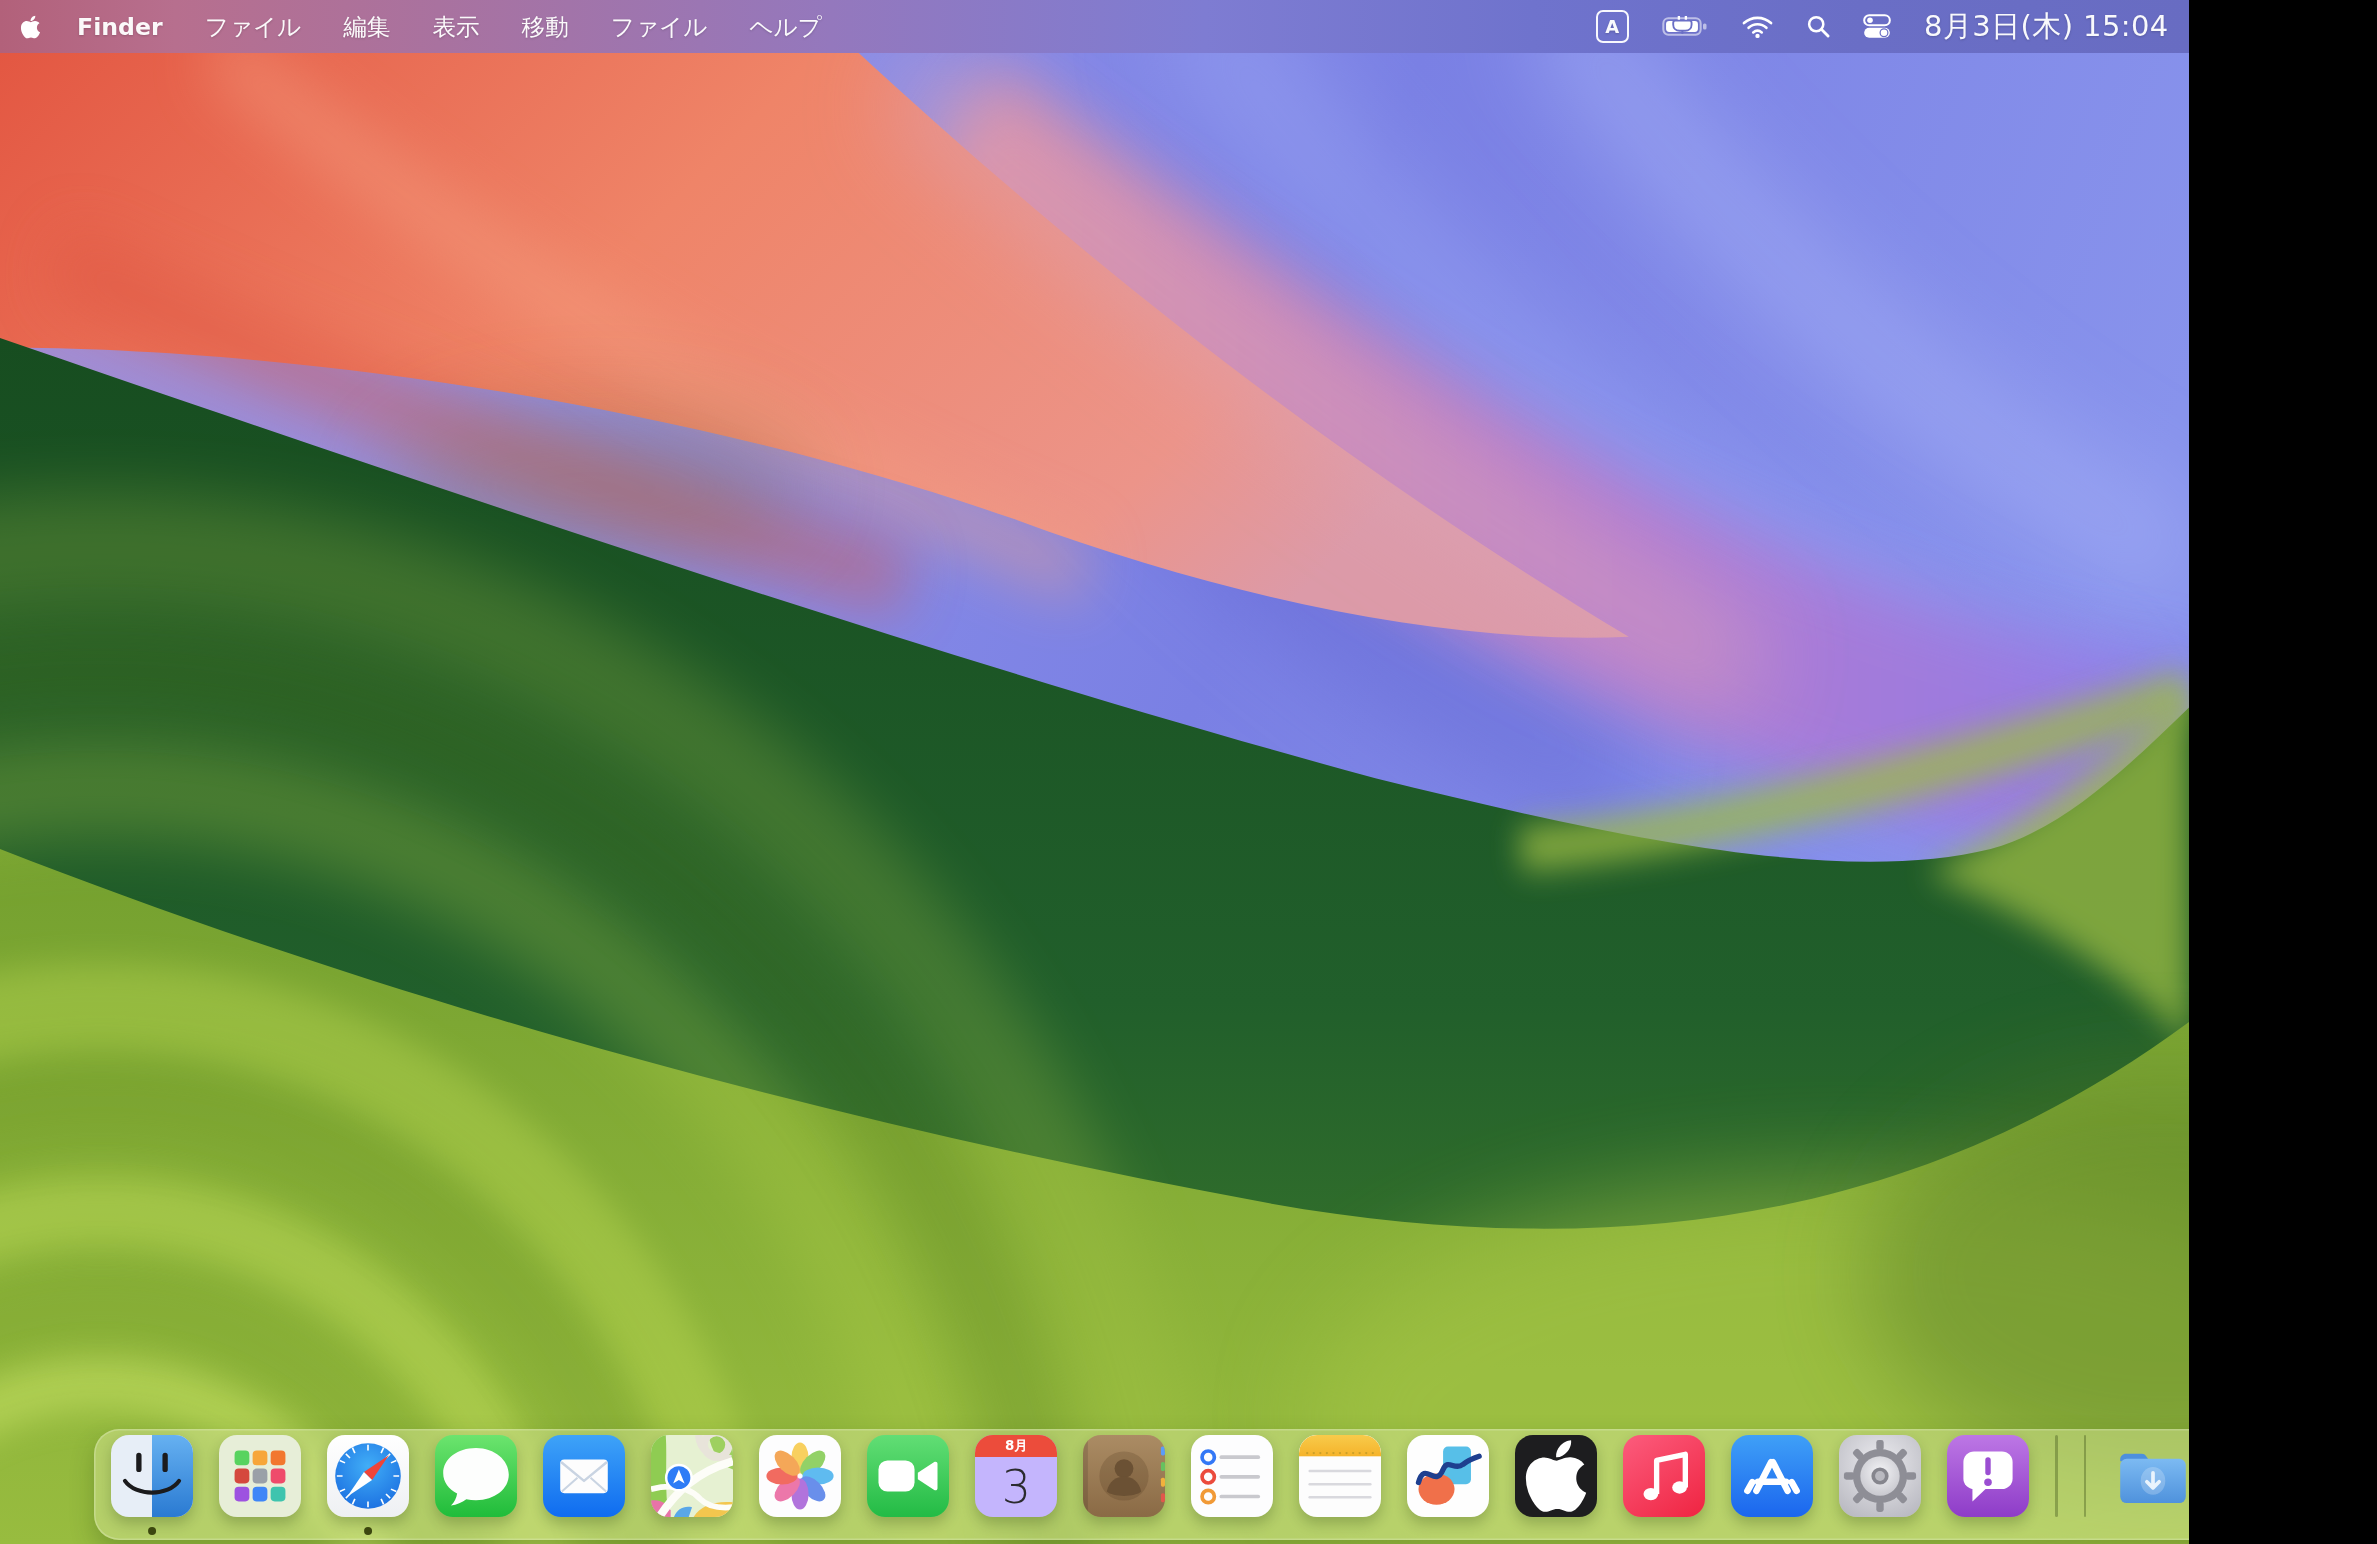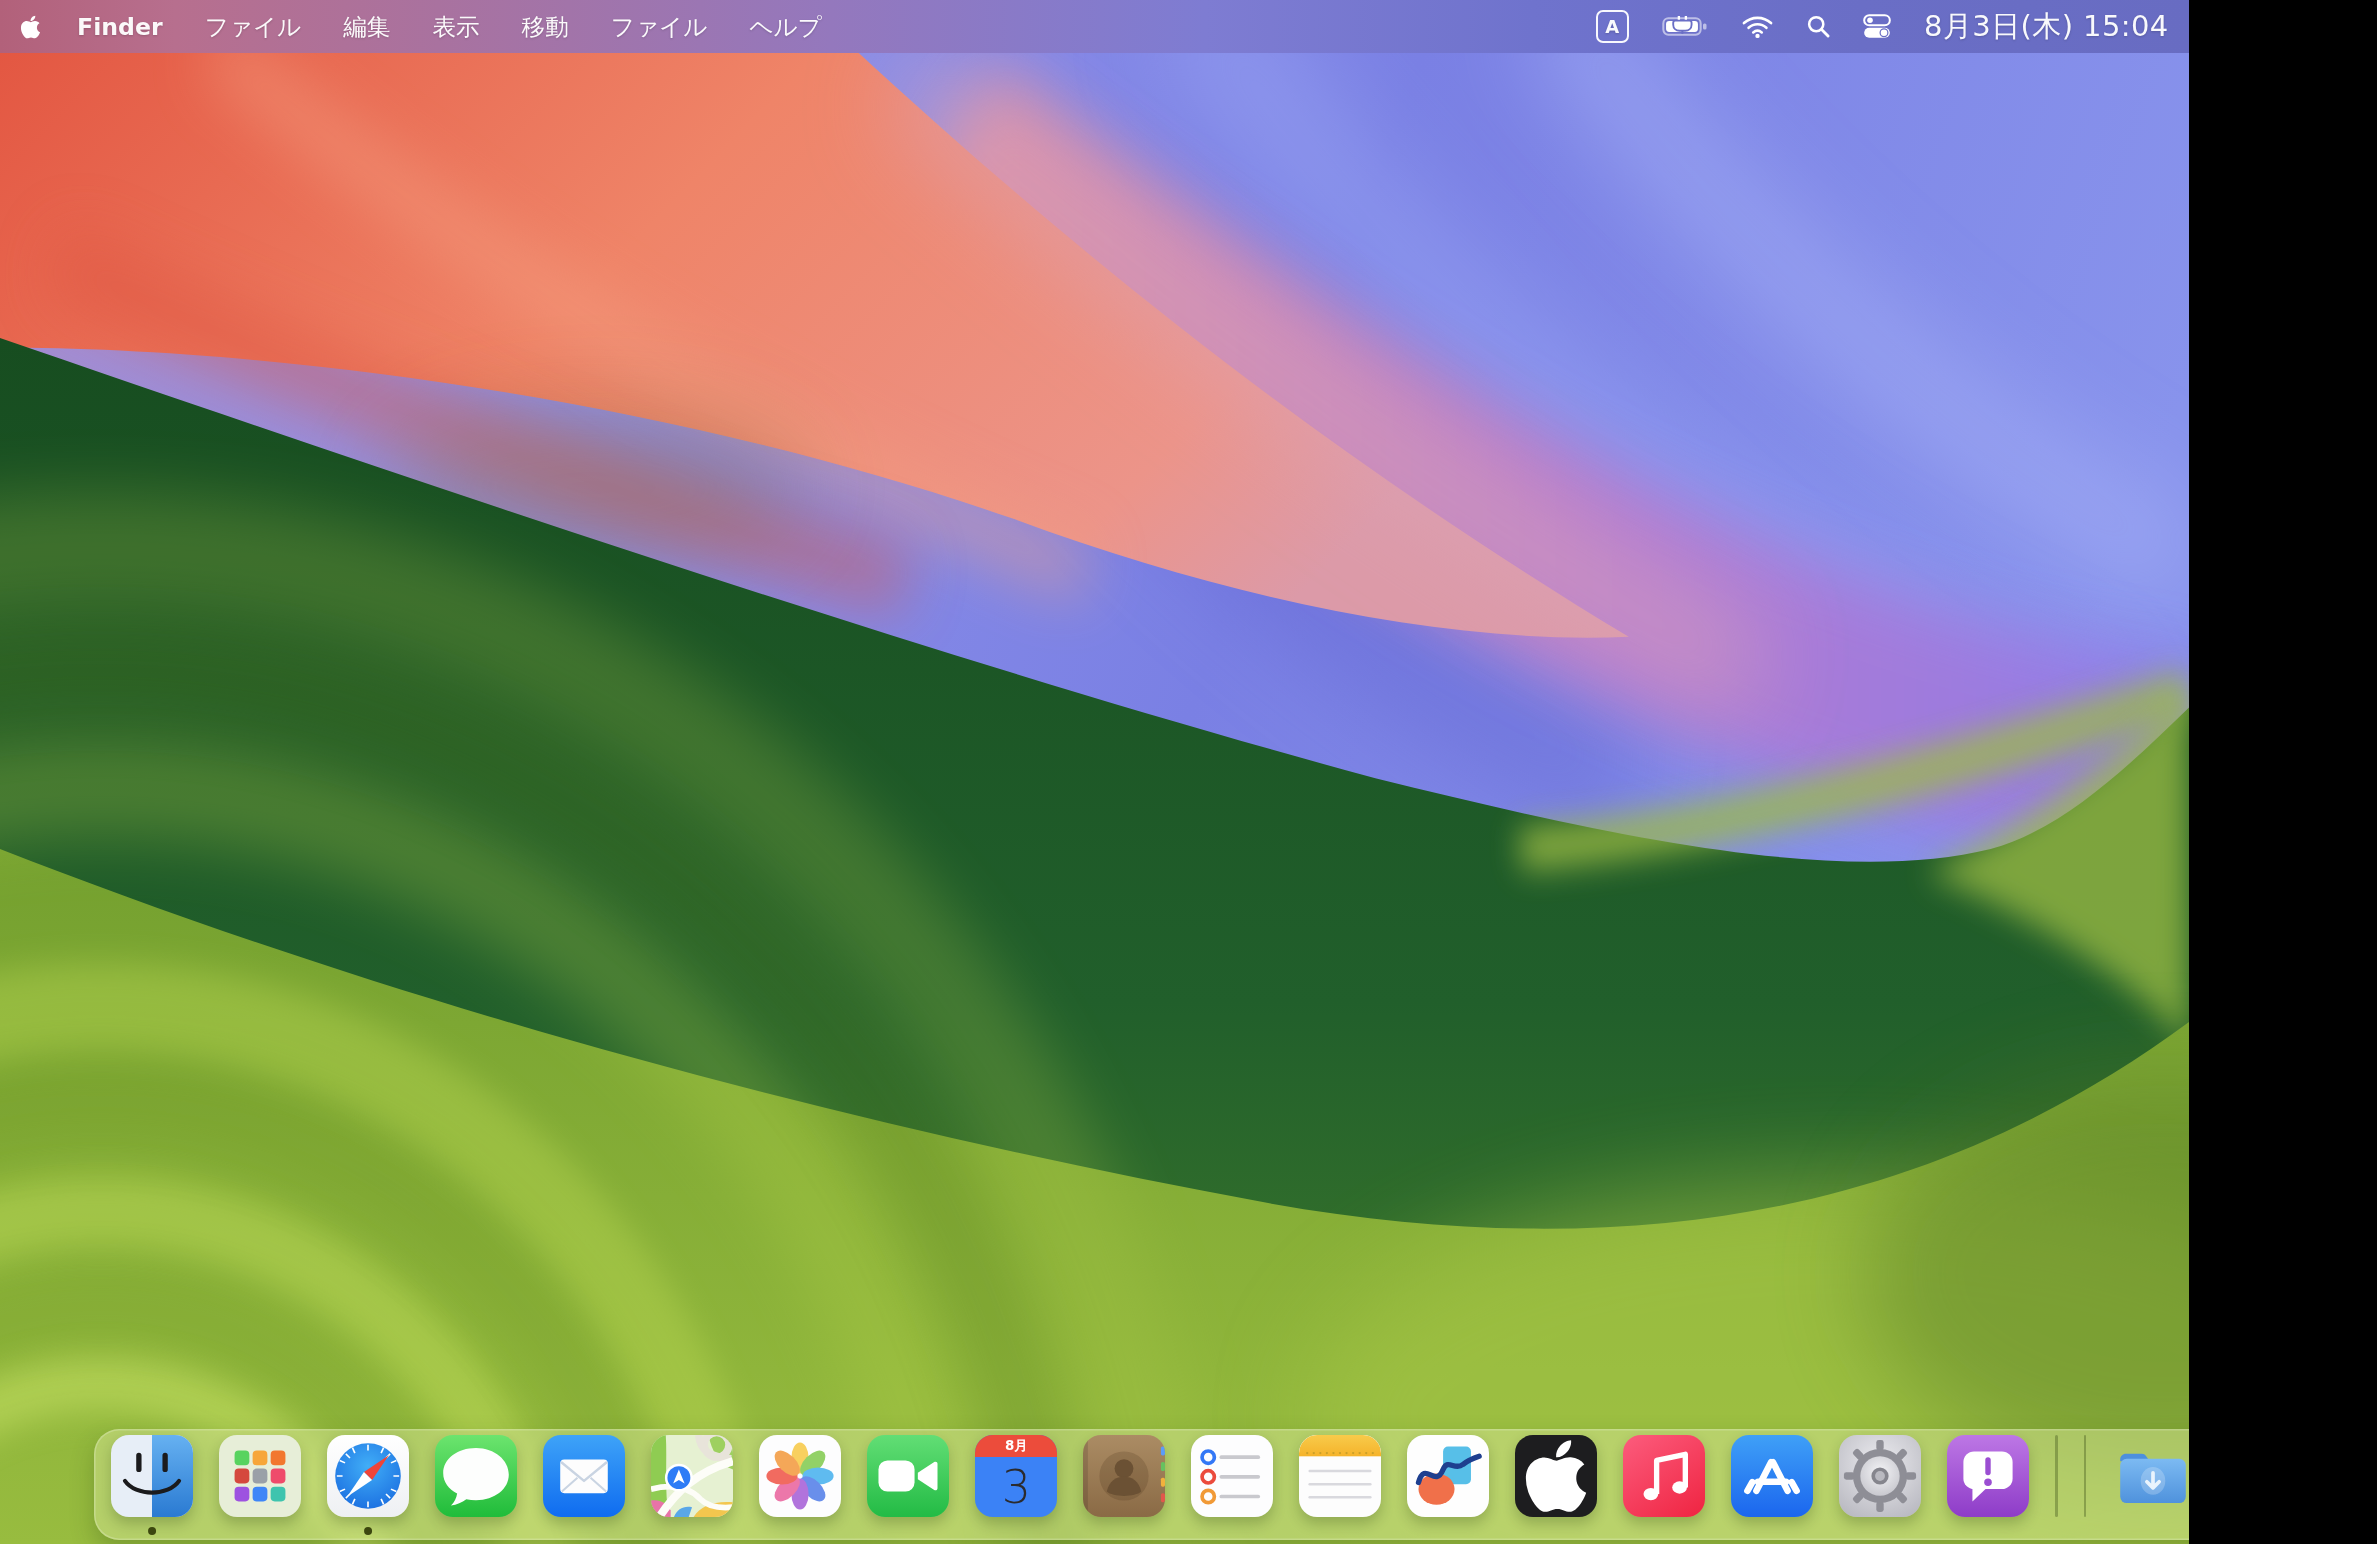--- a/index.html
+++ b/index.html
@@ -37,21 +37,21 @@
   .dock-divider{width:2.4px;height:82px;background:rgba(55,75,20,.35);border-radius:1.6px;flex:0 0 auto;}
 
   .ic-finder{background:#e7eef7;}
   .ic-launchpad{background:#e7eed8;}
   .ic-safari{background:linear-gradient(180deg,#ffffff,#eef0f3);}
   .ic-messages{background:linear-gradient(180deg,#6ce46e,#20bc3a);}
   .ic-mail{background:linear-gradient(180deg,#3ea3f8,#0f6cf0);}
   .ic-maps{background:#e6f1d2;}
   .ic-photos{background:#fdfdfe;}
   .ic-facetime{background:linear-gradient(180deg,#62de75,#23bb45);}
-  .ic-calendar{background:#3b82f6;overflow:hidden;}
+  .ic-calendar{background:#c4b5fd;overflow:hidden;}
   .ic-contacts{background:linear-gradient(180deg,#ab8c64,#8a6a45);}
   .ic-reminders{background:#fdfdfe;}
   .ic-notes{background:#fdfdfd;overflow:hidden;}
   .ic-freeform{background:#fefefe;}
   .ic-tv{background:#1d1d1f;display:flex;align-items:center;justify-content:center;gap:3.1px;color:#fff;}
   .ic-tv .tv-txt{font-size:27px;font-weight:bold;letter-spacing:0.8px;}
   .ic-music{background:linear-gradient(145deg,#fc5c7d,#ef2441);}
   .ic-appstore{background:linear-gradient(180deg,#3fa0f7,#1b66ee);}
   .ic-settings{background:radial-gradient(circle at 50% 35%,#ececf0,#b4b4bc);}
   .ic-feedback{background:linear-gradient(180deg,#bd77e5,#8e3cc8);}

